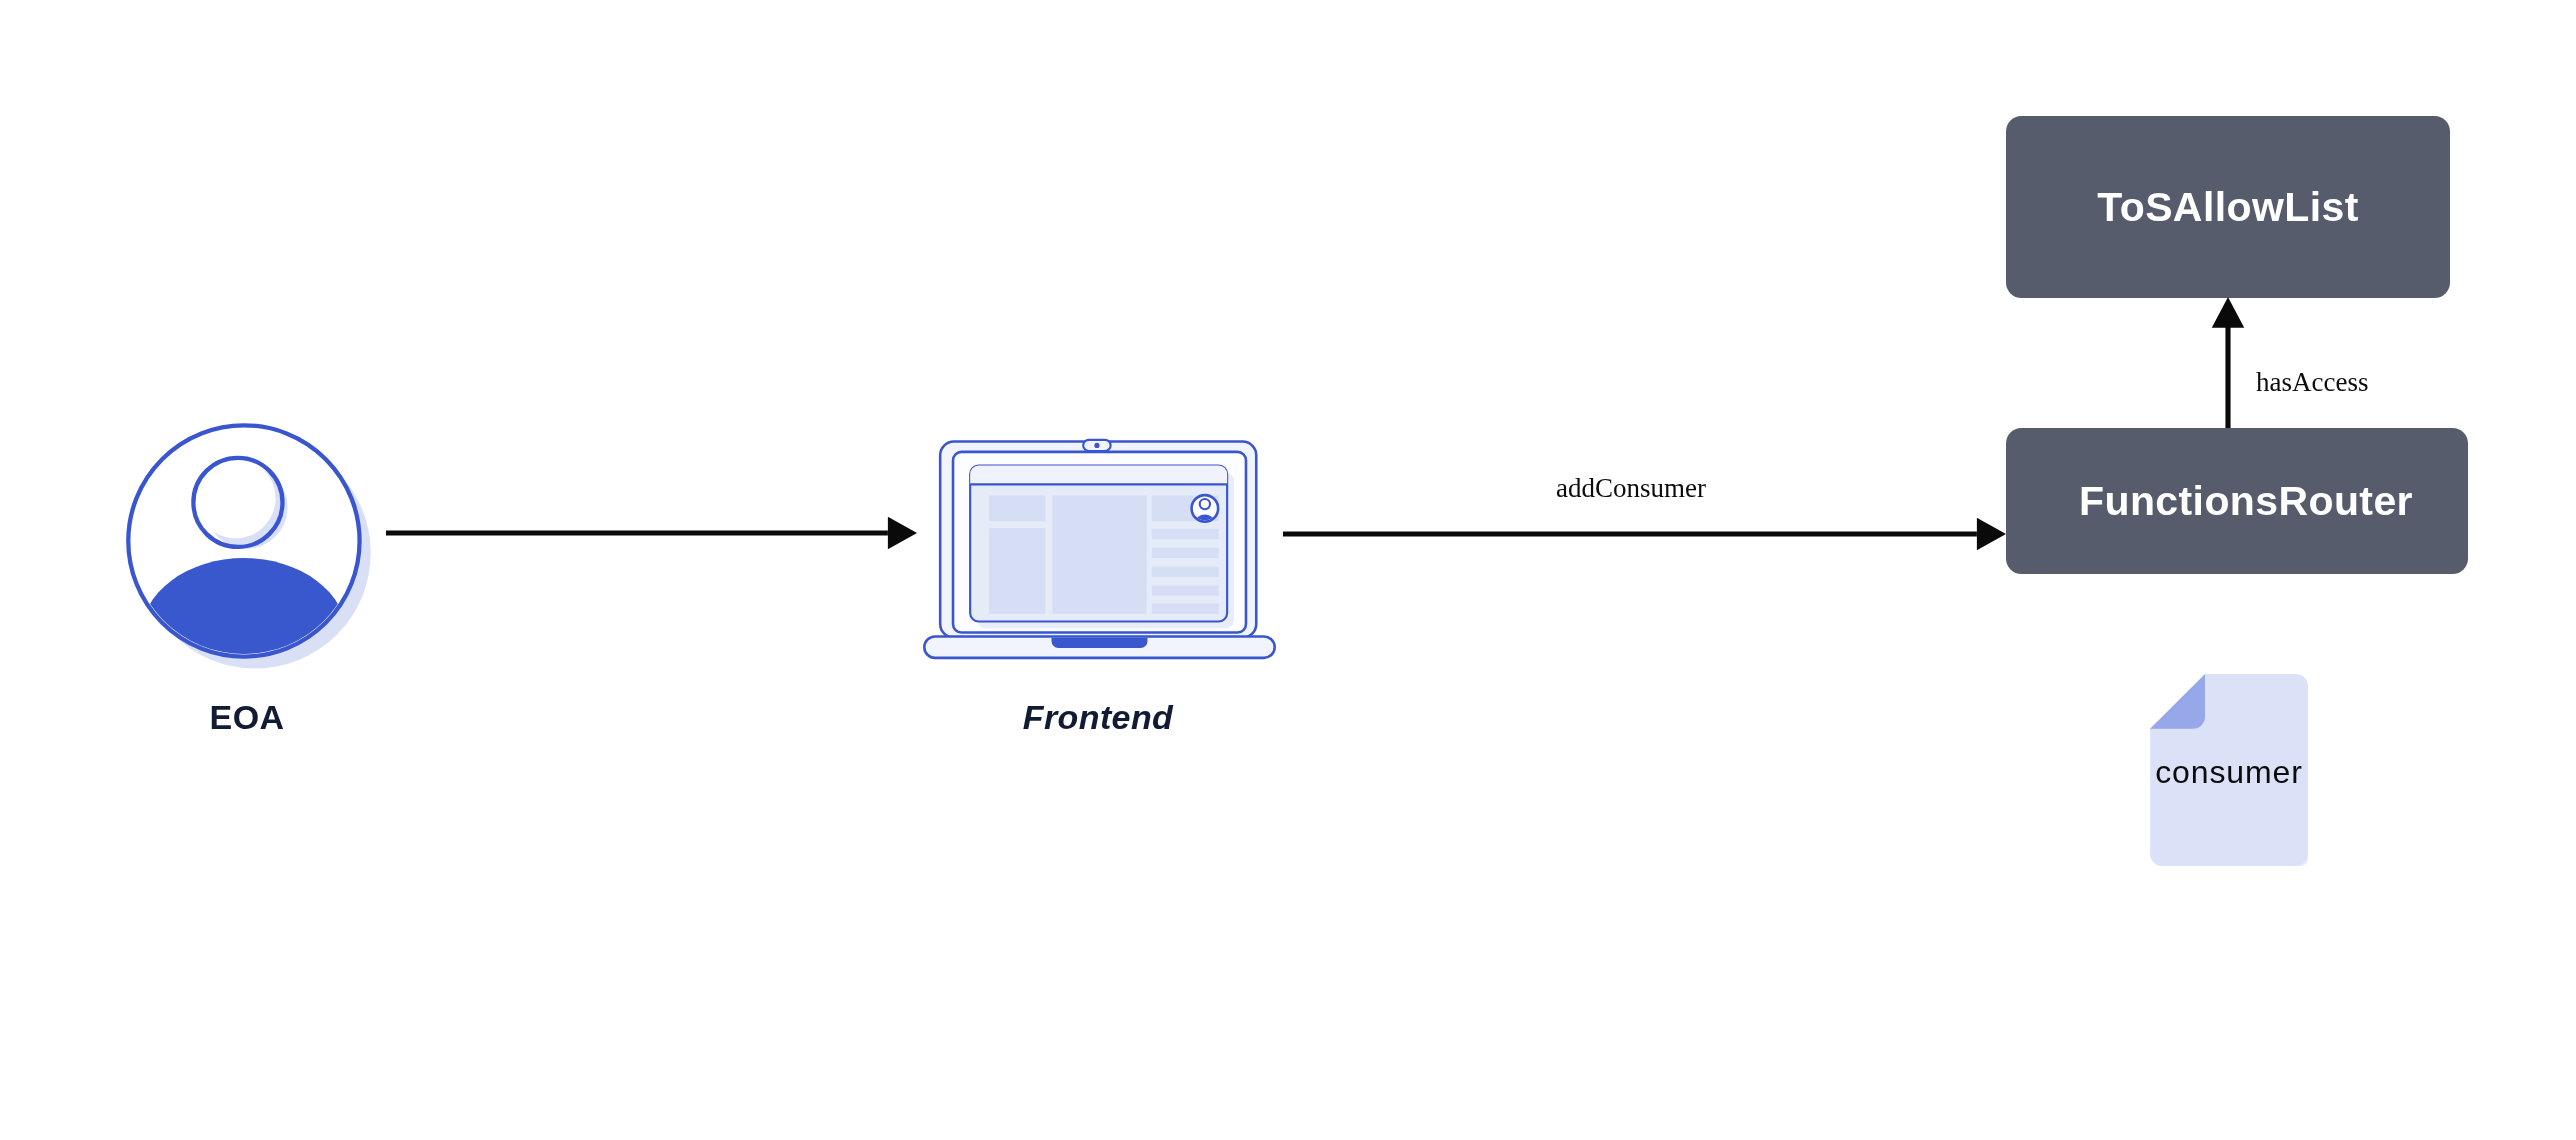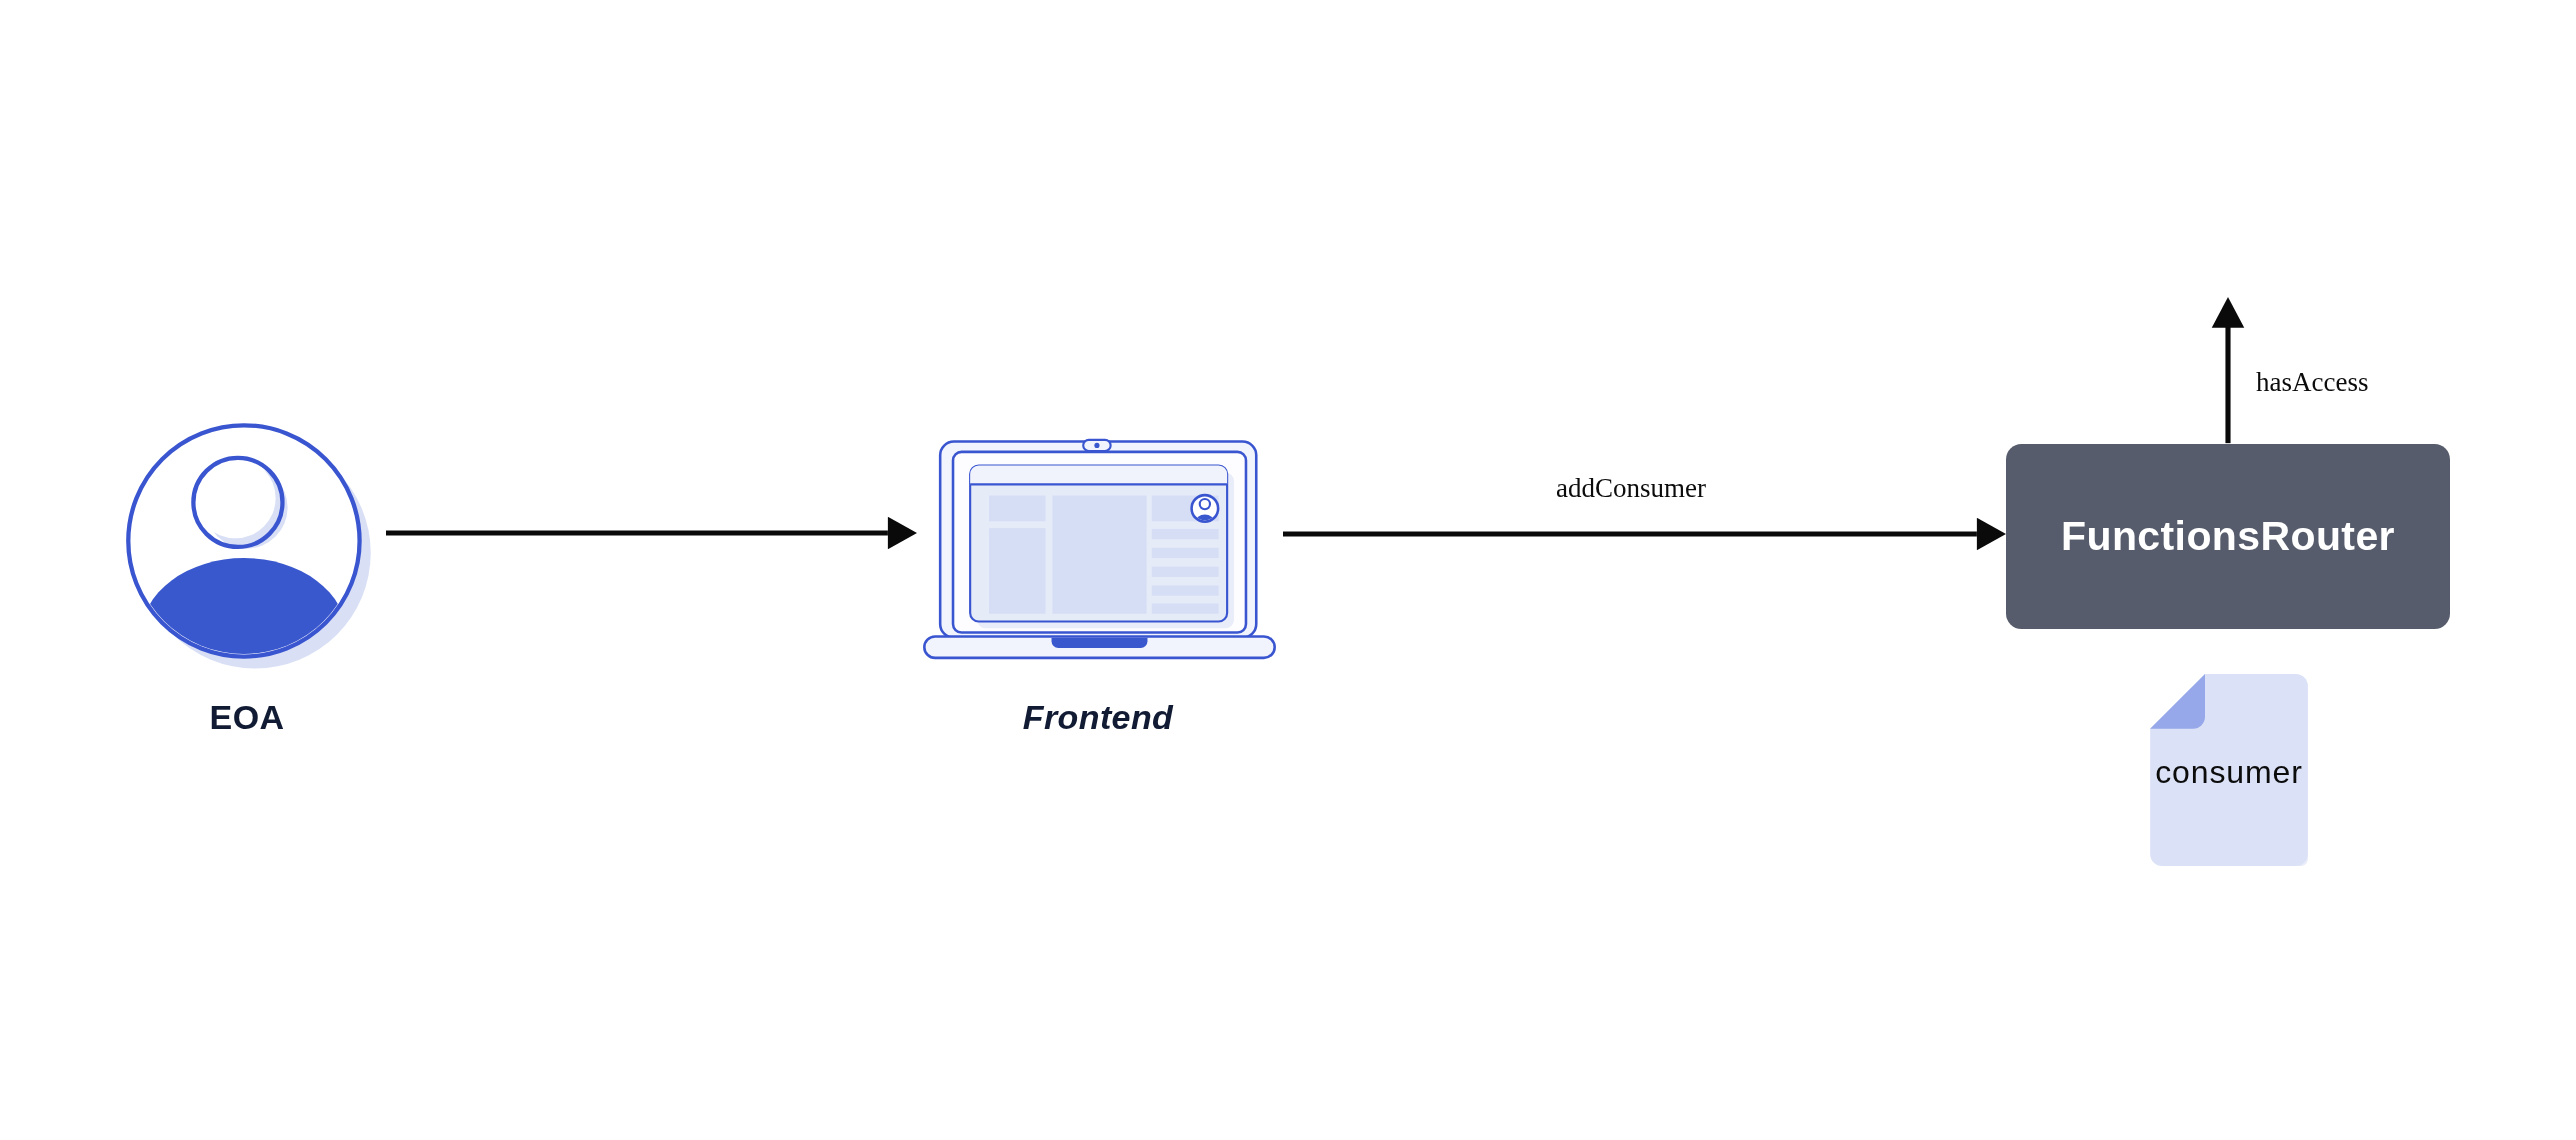--- a/index.html
+++ b/index.html
@@ -99,28 +99,31 @@
     </svg>
   </div>
   <div class="node-label" style="left:1098px;top:698px;font-style:italic;">Frontend</div>
 
   <div class="code-label" style="left:1631px;top:473px;transform:translateX(-50%);">addConsumer</div>
   <svg class="abs" style="left:1283px;top:515px;" width="723" height="38" viewBox="0 0 844 44">
     <line x1="0" y1="22" x2="810" y2="22" stroke="var(--arrow)" stroke-width="6"></line>
     <polygon points="810,3 844,22 810,41" fill="var(--arrow)"></polygon>
   </svg>
 
+  <div class="contract-box" style="top:116px;">
+    <span class="box-label">ToSAllowList</span>
+  </div>
 
   <svg class="abs" style="left:2209px;top:297px;" width="38" height="147" viewBox="0 0 44 172">
     <line x1="22" y1="171" x2="22" y2="30" stroke="var(--arrow)" stroke-width="6"></line>
     <polygon points="3,36 22,0 41,36" fill="var(--arrow)"></polygon>
   </svg>
   <div class="code-label" style="left:2256px;top:367px;">hasAccess</div>
 
-  <div class="contract-box" style="top:444px;height:185px;">
+  <div class="contract-box" style="top:428px;height:146px;padding-left:18px;">
     <span class="box-label">FunctionsRouter</span>
   </div>
 
   <div class="abs" style="left:2150px;top:674px;width:158px;height:192px;">
     <svg width="158" height="192" viewBox="0 0 184 224">
       <path d="M70,6 H176 a8,8 0 0 1 8,8 V216 a8,8 0 0 1 -8,8 H16 a8,8 0 0 1 -8,-8 V70 Z" fill="var(--shadow-soft)"></path>
       <path d="M64,0 H170 a14,14 0 0 1 14,14 V210 a14,14 0 0 1 -14,14 H14 a14,14 0 0 1 -14,-14 V64 Z" fill="var(--page)"></path>
       <path d="M64,0 L64,50 a14,14 0 0 1 -14,14 L0,64 Z" fill="var(--fold)"></path>
     </svg>
   </div>

